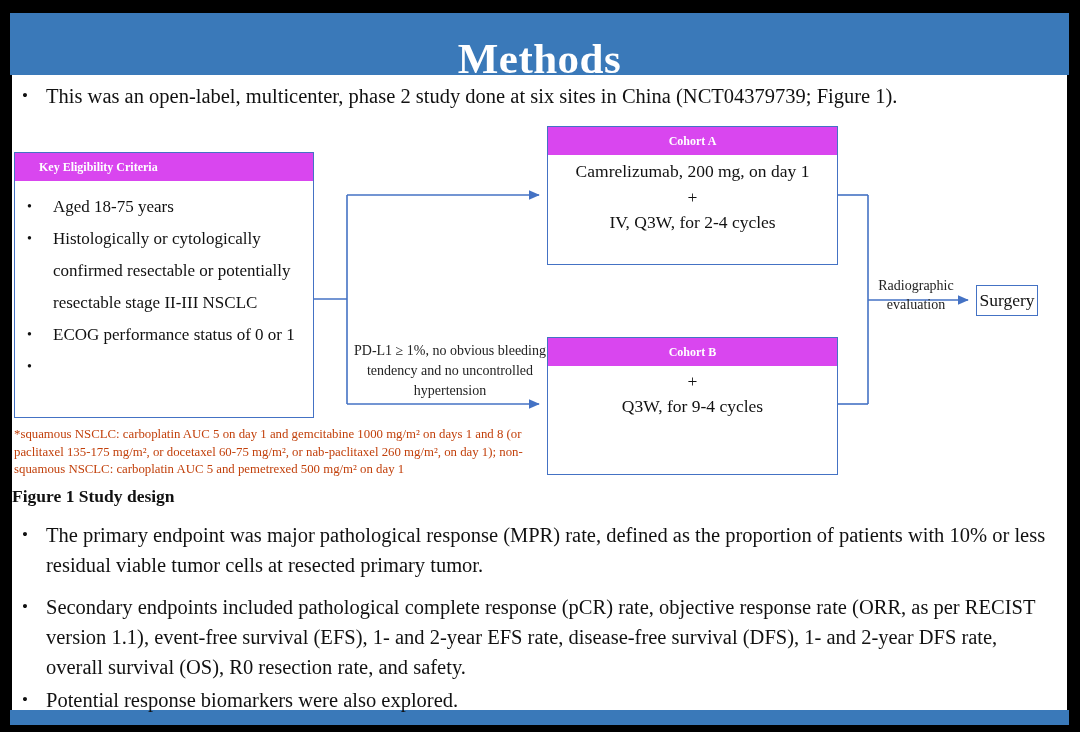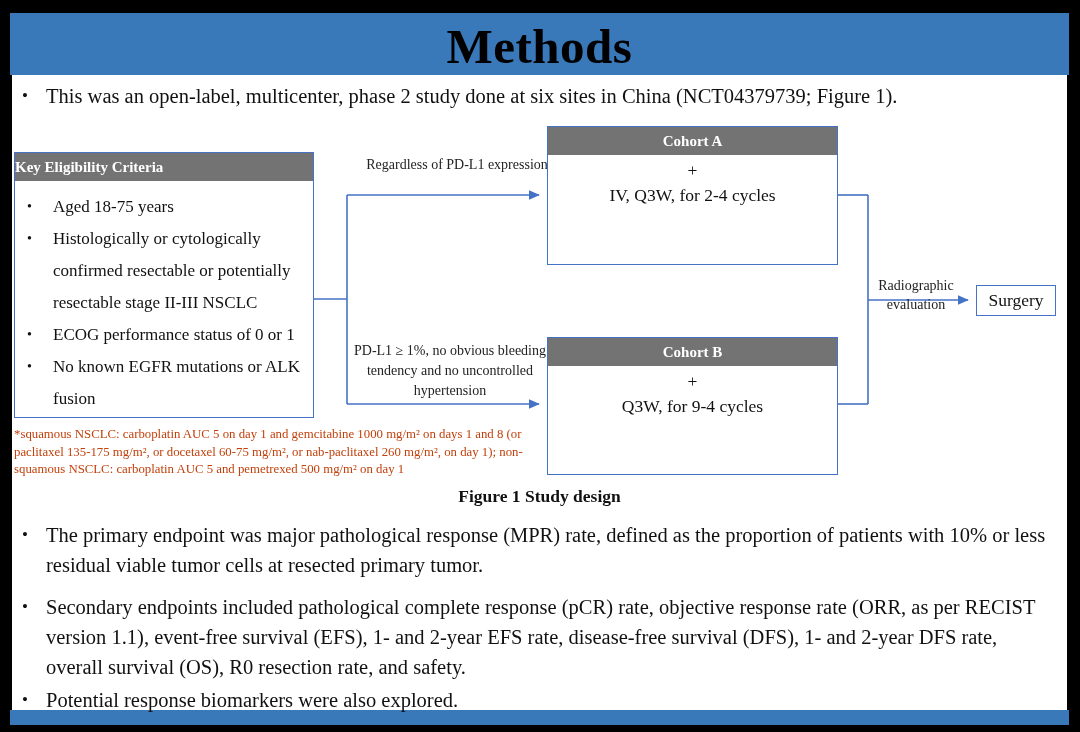--- a/index.html
+++ b/index.html
@@ -2,64 +2,64 @@
 <html><head>
 <meta charset="utf-8">
 <style>
   html,body { margin:0; padding:0; background:#000; }
   .slide {
     position:relative; width:1080px; height:732px; background:#000;
     overflow:hidden; font-family:"Liberation Serif","DejaVu Serif",serif; color:#111;
   }
   .title-bar { position:absolute; left:10px; top:13px; width:1059px; height:62px; background:#3a79b9; z-index:2; }
   .title-bar h1 {
-    margin:4px; text-align:center; line-height:60px; color:#000000;
-    font-size:49px; font-weight:bold; letter-spacing:0.5px;
+    margin:16px; text-align:center; line-height:60px; color:#ffffff;
+    font-size:43px; font-weight:bold; letter-spacing:0.5px;
   }
   .content-bg { position:absolute; left:12px; top:75px; width:1055px; height:637px; background:#fff; z-index:1; }
   .bottom-bar { position:absolute; left:10px; top:710px; width:1059px; height:15px; background:#3a79b9; z-index:3; }
 
   .bullet-row { position:absolute; display:flex; z-index:3; }
   .bullet-row .marker { width:24px; flex:0 0 24px; font-size:17px; line-height:inherit; }
   .bullet-row .btext { flex:1; }
   .intro { left:22px; top:82px; width:1040px; font-size:20.5px; line-height:28px; }
   .b2 { left:22px; top:520px; width:1036px; font-size:20.5px; line-height:30px; }
   .b3 { left:22px; top:592px; width:1036px; font-size:20.5px; line-height:30px; }
   .b4 { left:22px; top:687px; width:1036px; font-size:20.5px; line-height:26px; }
 
   svg.connectors { position:absolute; left:0; top:0; z-index:2; pointer-events:none; }
 
   .box { position:absolute; background:#fff; border:1.6px solid #4472c4; box-sizing:border-box; z-index:3; }
-  .box-header { background:#737373; color:#fff; font-weight:bold; font-size:15px; }
+  .box-header { background:#d946ef; color:#fff; font-weight:bold; font-size:12px; }
 
   .elig { left:14px; top:152px; width:300px; height:266px; }
-  .elig .box-header { height:28px; line-height:28px; padding-left:0; }
+  .elig .box-header { height:28px; line-height:28px; padding-left:24px; }
   .elig ul { list-style:none; margin:0; padding:10px 4px 0 8px; }
   .elig li { display:flex; font-size:17px; line-height:32px; }
   .elig li .marker { width:26px; flex:0 0 26px; font-size:14px; padding-left:4px; }
 
   .cohort { left:547px; top:126px; width:291px; height:139px; text-align:center; }
   .cohort.b { top:337px; height:138px; }
   .cohort .box-header { height:28px; line-height:28px; }
   .cohort .cbody { padding-top:3px; }
   .cohort .cline { font-size:17.5px; line-height:27px; }
   .cohort .plus  { font-size:17.5px; line-height:24px; }
 
   .flabel { position:absolute; z-index:3; text-align:center; font-size:14px; color:#222; }
   .lbl-top { left:363px; top:155px; width:188px; line-height:19px; }
   .lbl-bot { left:350px; top:341px; width:200px; line-height:20px; }
   .lbl-radio { left:862px; top:256px; width:108px; line-height:19px;margin-top:20px; }
 
-  .surgery { left:976px; top:285px; width:80px; height:31px; text-align:center; }
+  .surgery { left:976px; top:285px; width:62px; height:31px; text-align:center; }
   .surgery .stext { font-size:17.5px; line-height:28px; }
 
   .footnote { position:absolute; left:14px; top:426px; width:532px; z-index:3;
               font-size:12.8px; line-height:17.5px; color:#c2410c; }
   .caption { position:absolute; left:12px; top:486px; width:1055px; z-index:3;
-             text-align:center; font-weight:bold; font-size:17.5px; }
+             font-weight:bold; font-size:17.5px; }
 </style>
 </head>
 <body>
 
 <div class="slide">
 
   <div class="title-bar">
     <h1>Methods</h1>
   </div>
 
@@ -99,31 +99,30 @@
       <li>
         <span class="marker">•</span>
         <span>Histologically or cytologically confirmed resectable or potentially resectable stage II-III NSCLC</span>
       </li>
       <li>
         <span class="marker">•</span>
         <span>ECOG performance status of 0 or 1</span>
       </li>
       <li>
         <span class="marker">•</span>
-        <span>No known EGFR mutations or ALK fusion</span>
       </li>
     </ul>
   </div>
 
-  <div class="flabel lbl-top">Regardless of PD-L1 expression</div>
   <div class="flabel lbl-bot">PD-L1 ≥ 1%, no obvious bleeding tendency and no uncontrolled hypertension</div>
 
   <div class="box cohort a">
     <div class="box-header">Cohort A</div>
     <div class="cbody">
+      <div class="cline">Camrelizumab, 200 mg, on day 1</div>
       <div class="plus">+</div>
       <div class="cline">IV, Q3W, for 2-4 cycles</div>
     </div>
   </div>
 
   <div class="box cohort b">
     <div class="box-header">Cohort B</div>
     <div class="cbody">
       <div class="plus">+</div>
       <div class="cline">Q3W, for 9-4 cycles</div>

